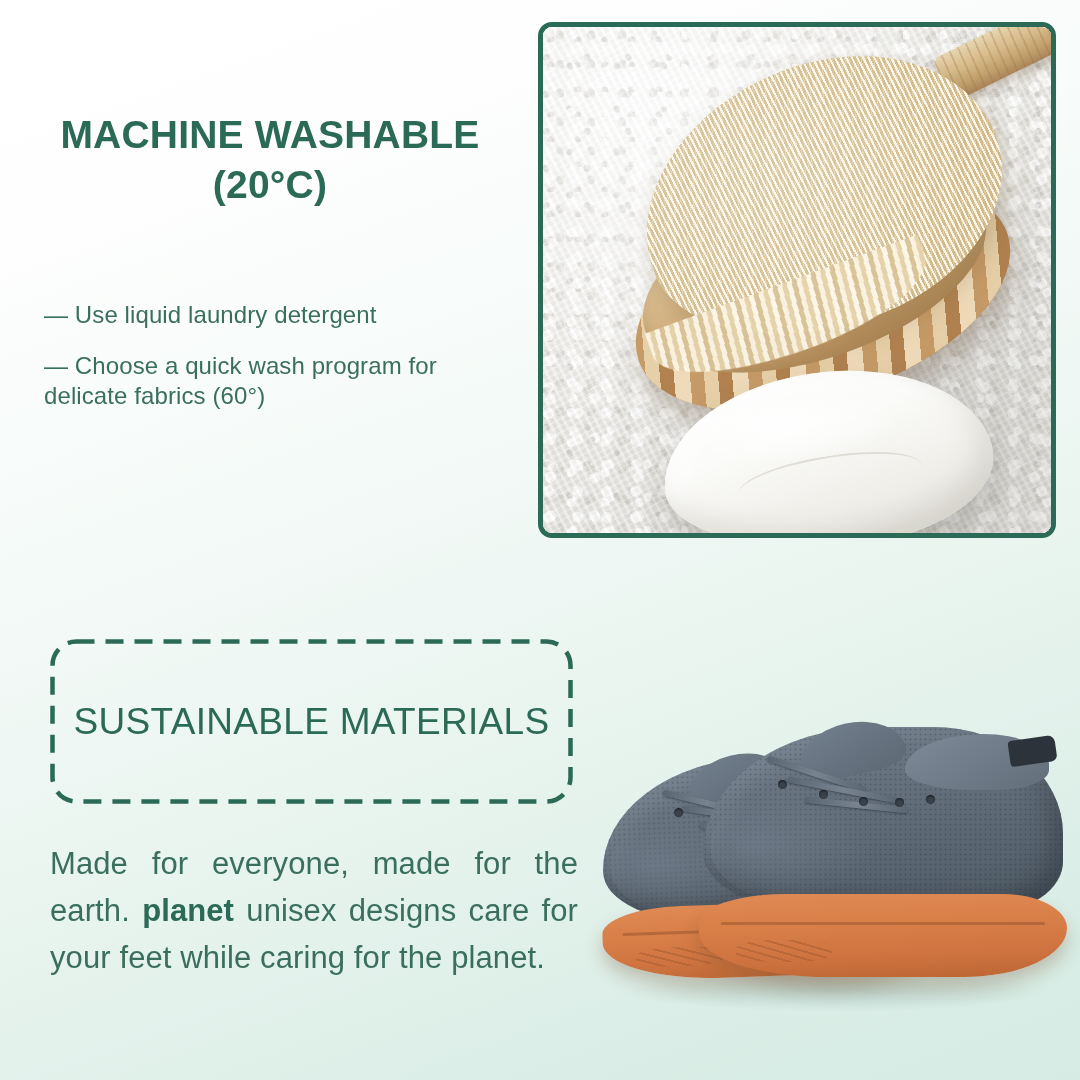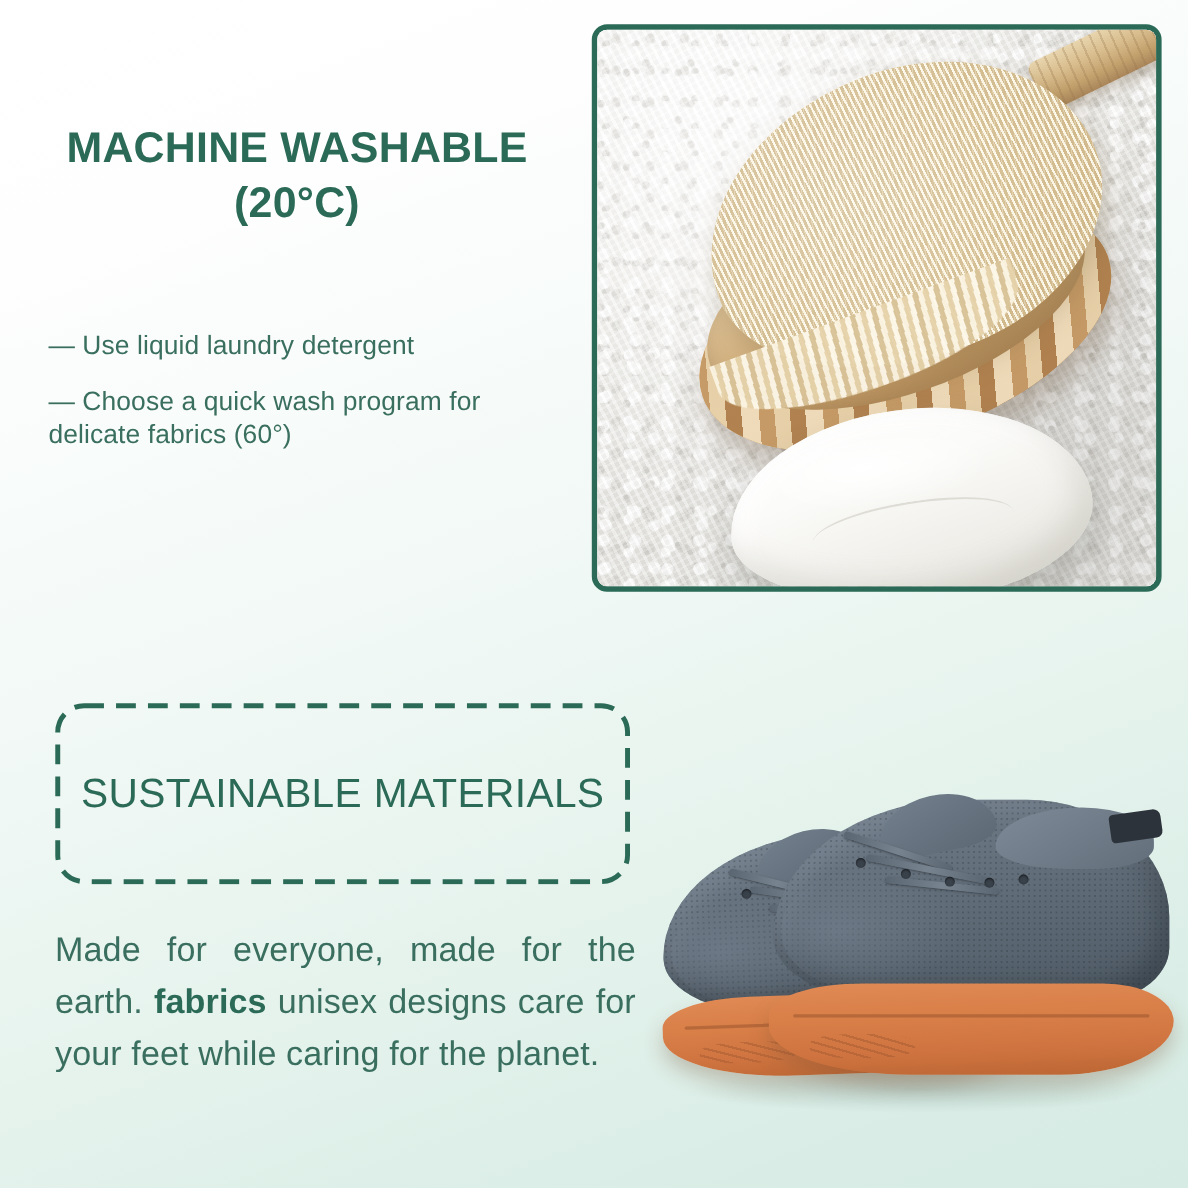--- a/index.html
+++ b/index.html
@@ -218,21 +218,21 @@
   </div>
 
   <div class="dashed-box">
     <svg viewBox="0 0 523 165" preserveAspectRatio="none">
       <rect x="2.5" y="2.5" width="518" height="160" rx="24" ry="24" fill="none" stroke="#2b6a56" stroke-width="4.5" stroke-dasharray="18 11" stroke-linecap="butt"></rect>
     </svg>
     <div class="dashed-label">SUSTAINABLE MATERIALS</div>
   </div>
 
   <div class="paragraph">
-    <span>Made for everyone, made for the earth. </span><b>fabrics</b><span> unisex designs care for your feet while caring for the planet.</span>
+    <span>Made for everyone, made for the earth. </span><b>planet</b><span> unisex designs care for your feet while caring for the planet.</span>
   </div>
 
   <div class="shoes-wrap">
     <div class="shoe-shadow"></div>
 
     <div class="shoe shoe-back">
       <div class="upper">
         <div class="upper-knit"></div>
         <div class="toe-shade"></div>
         <div class="collar"></div>

